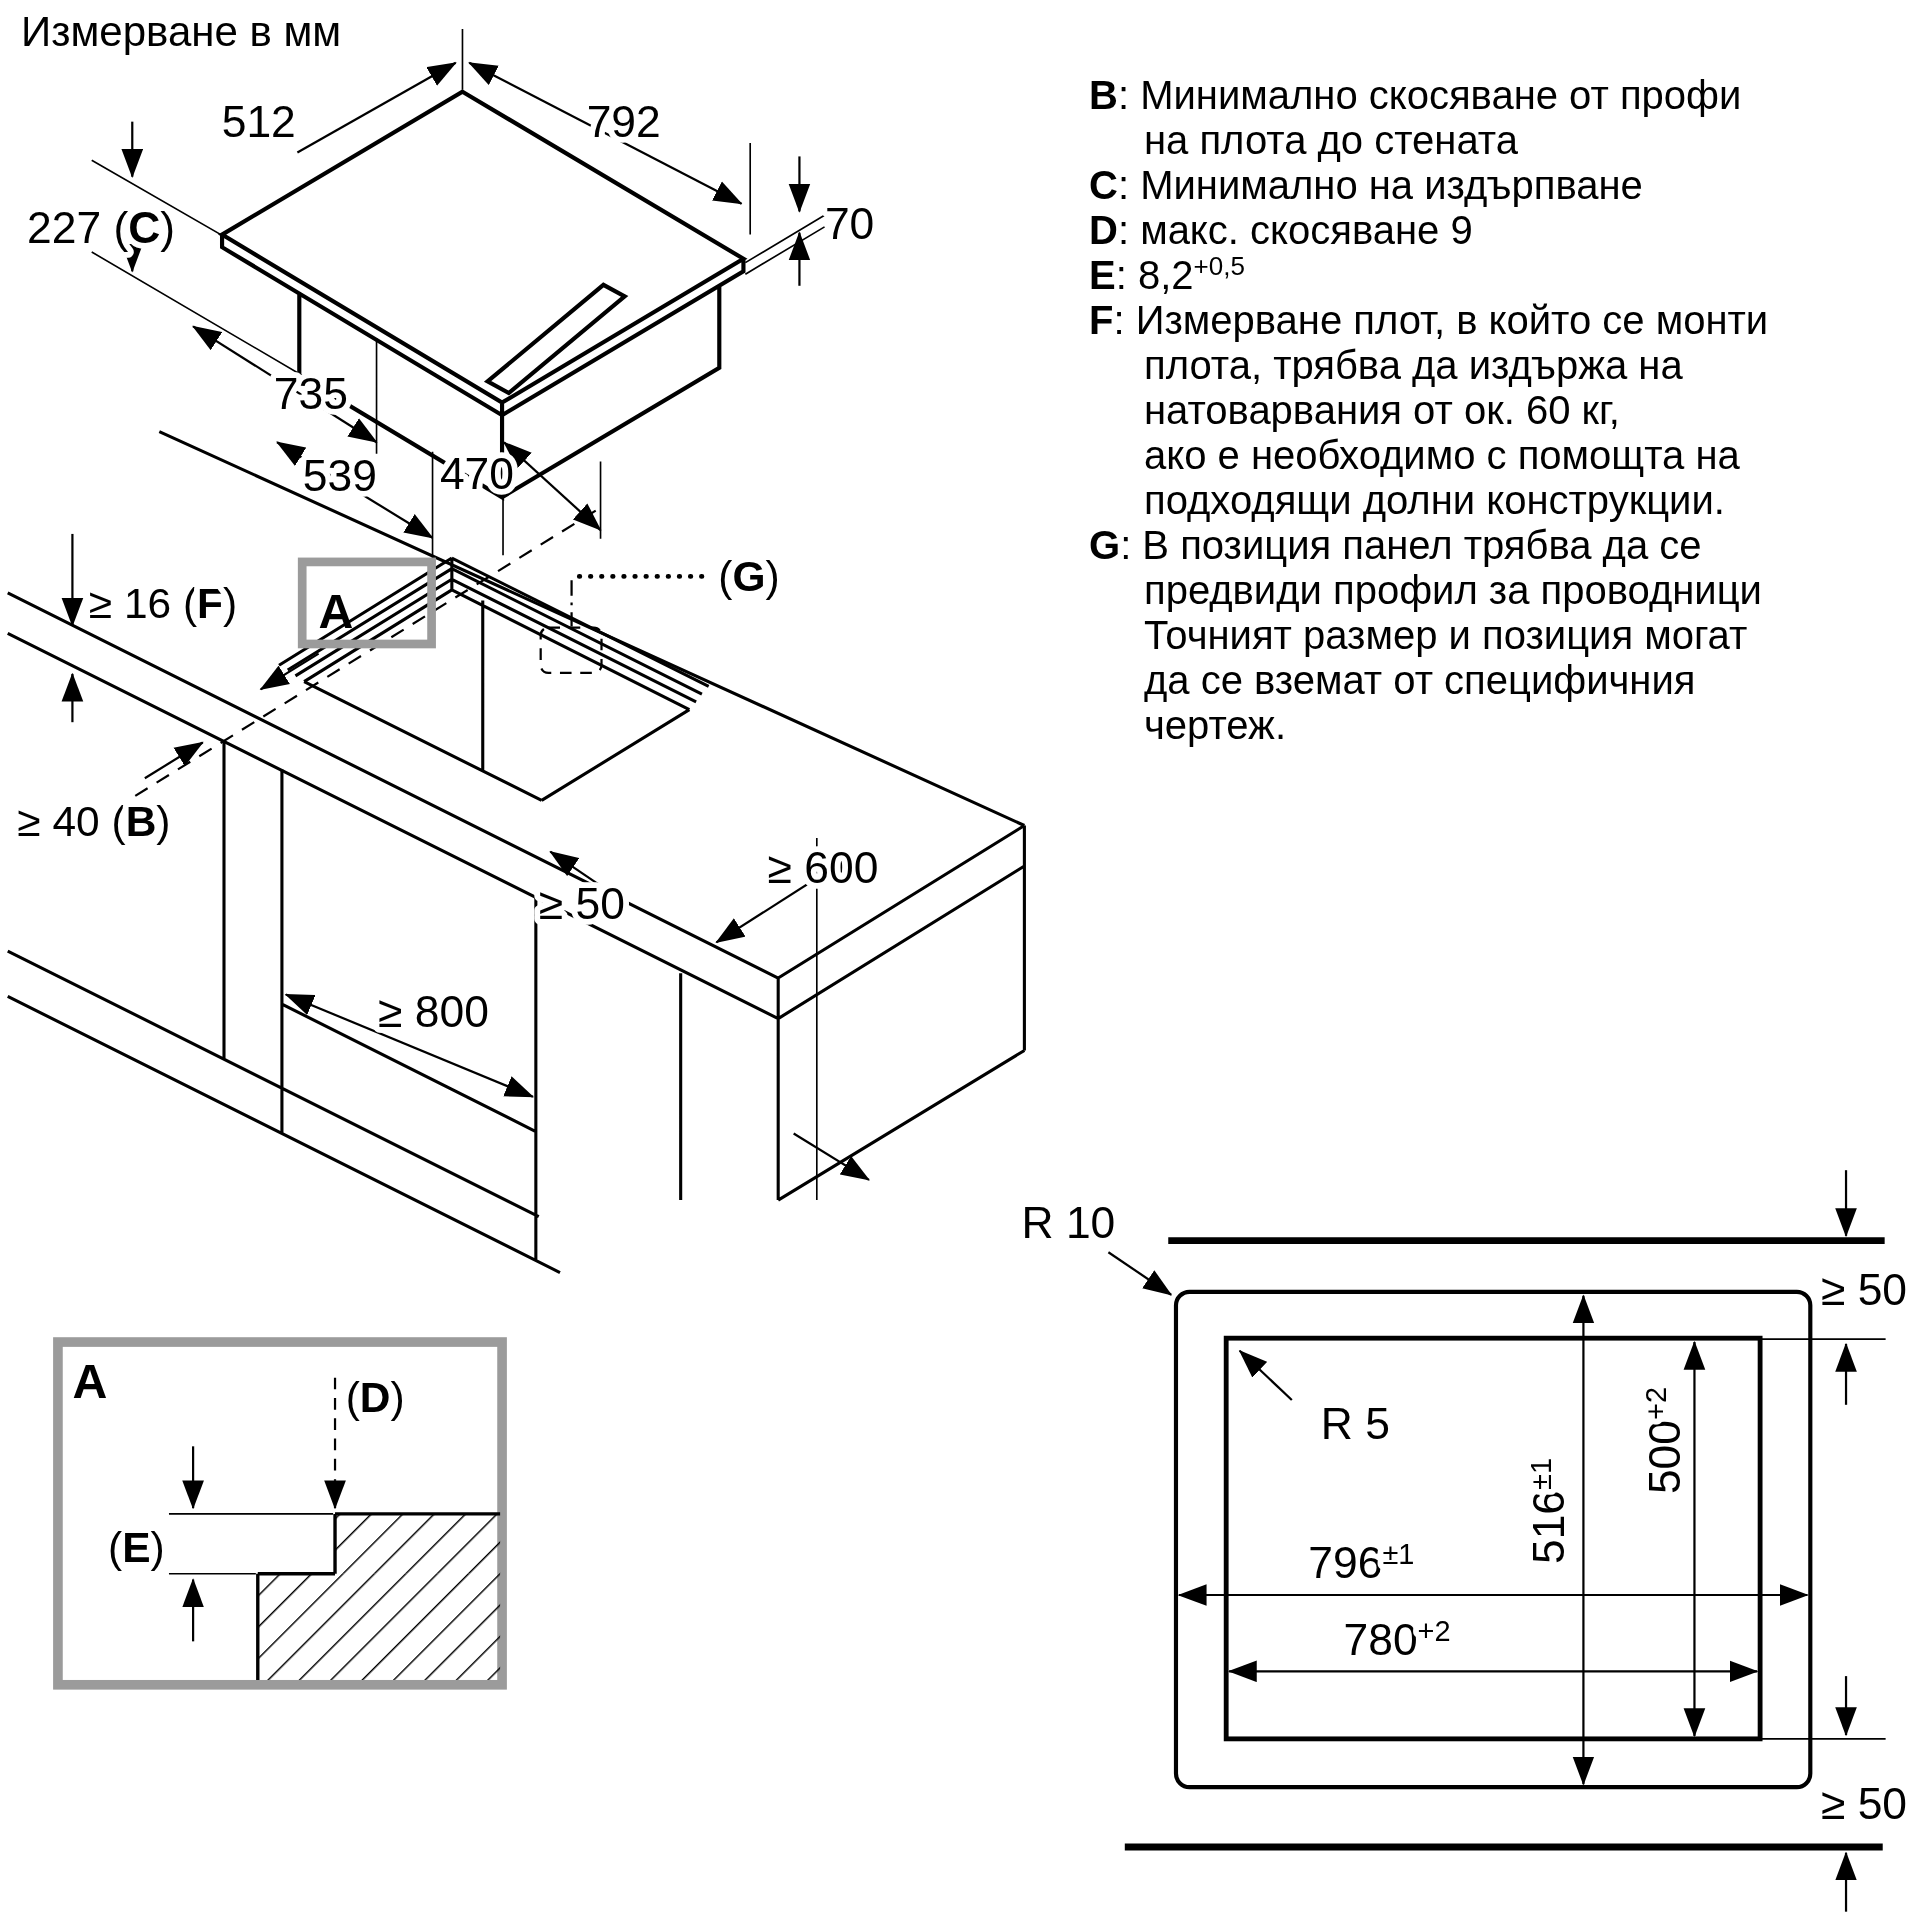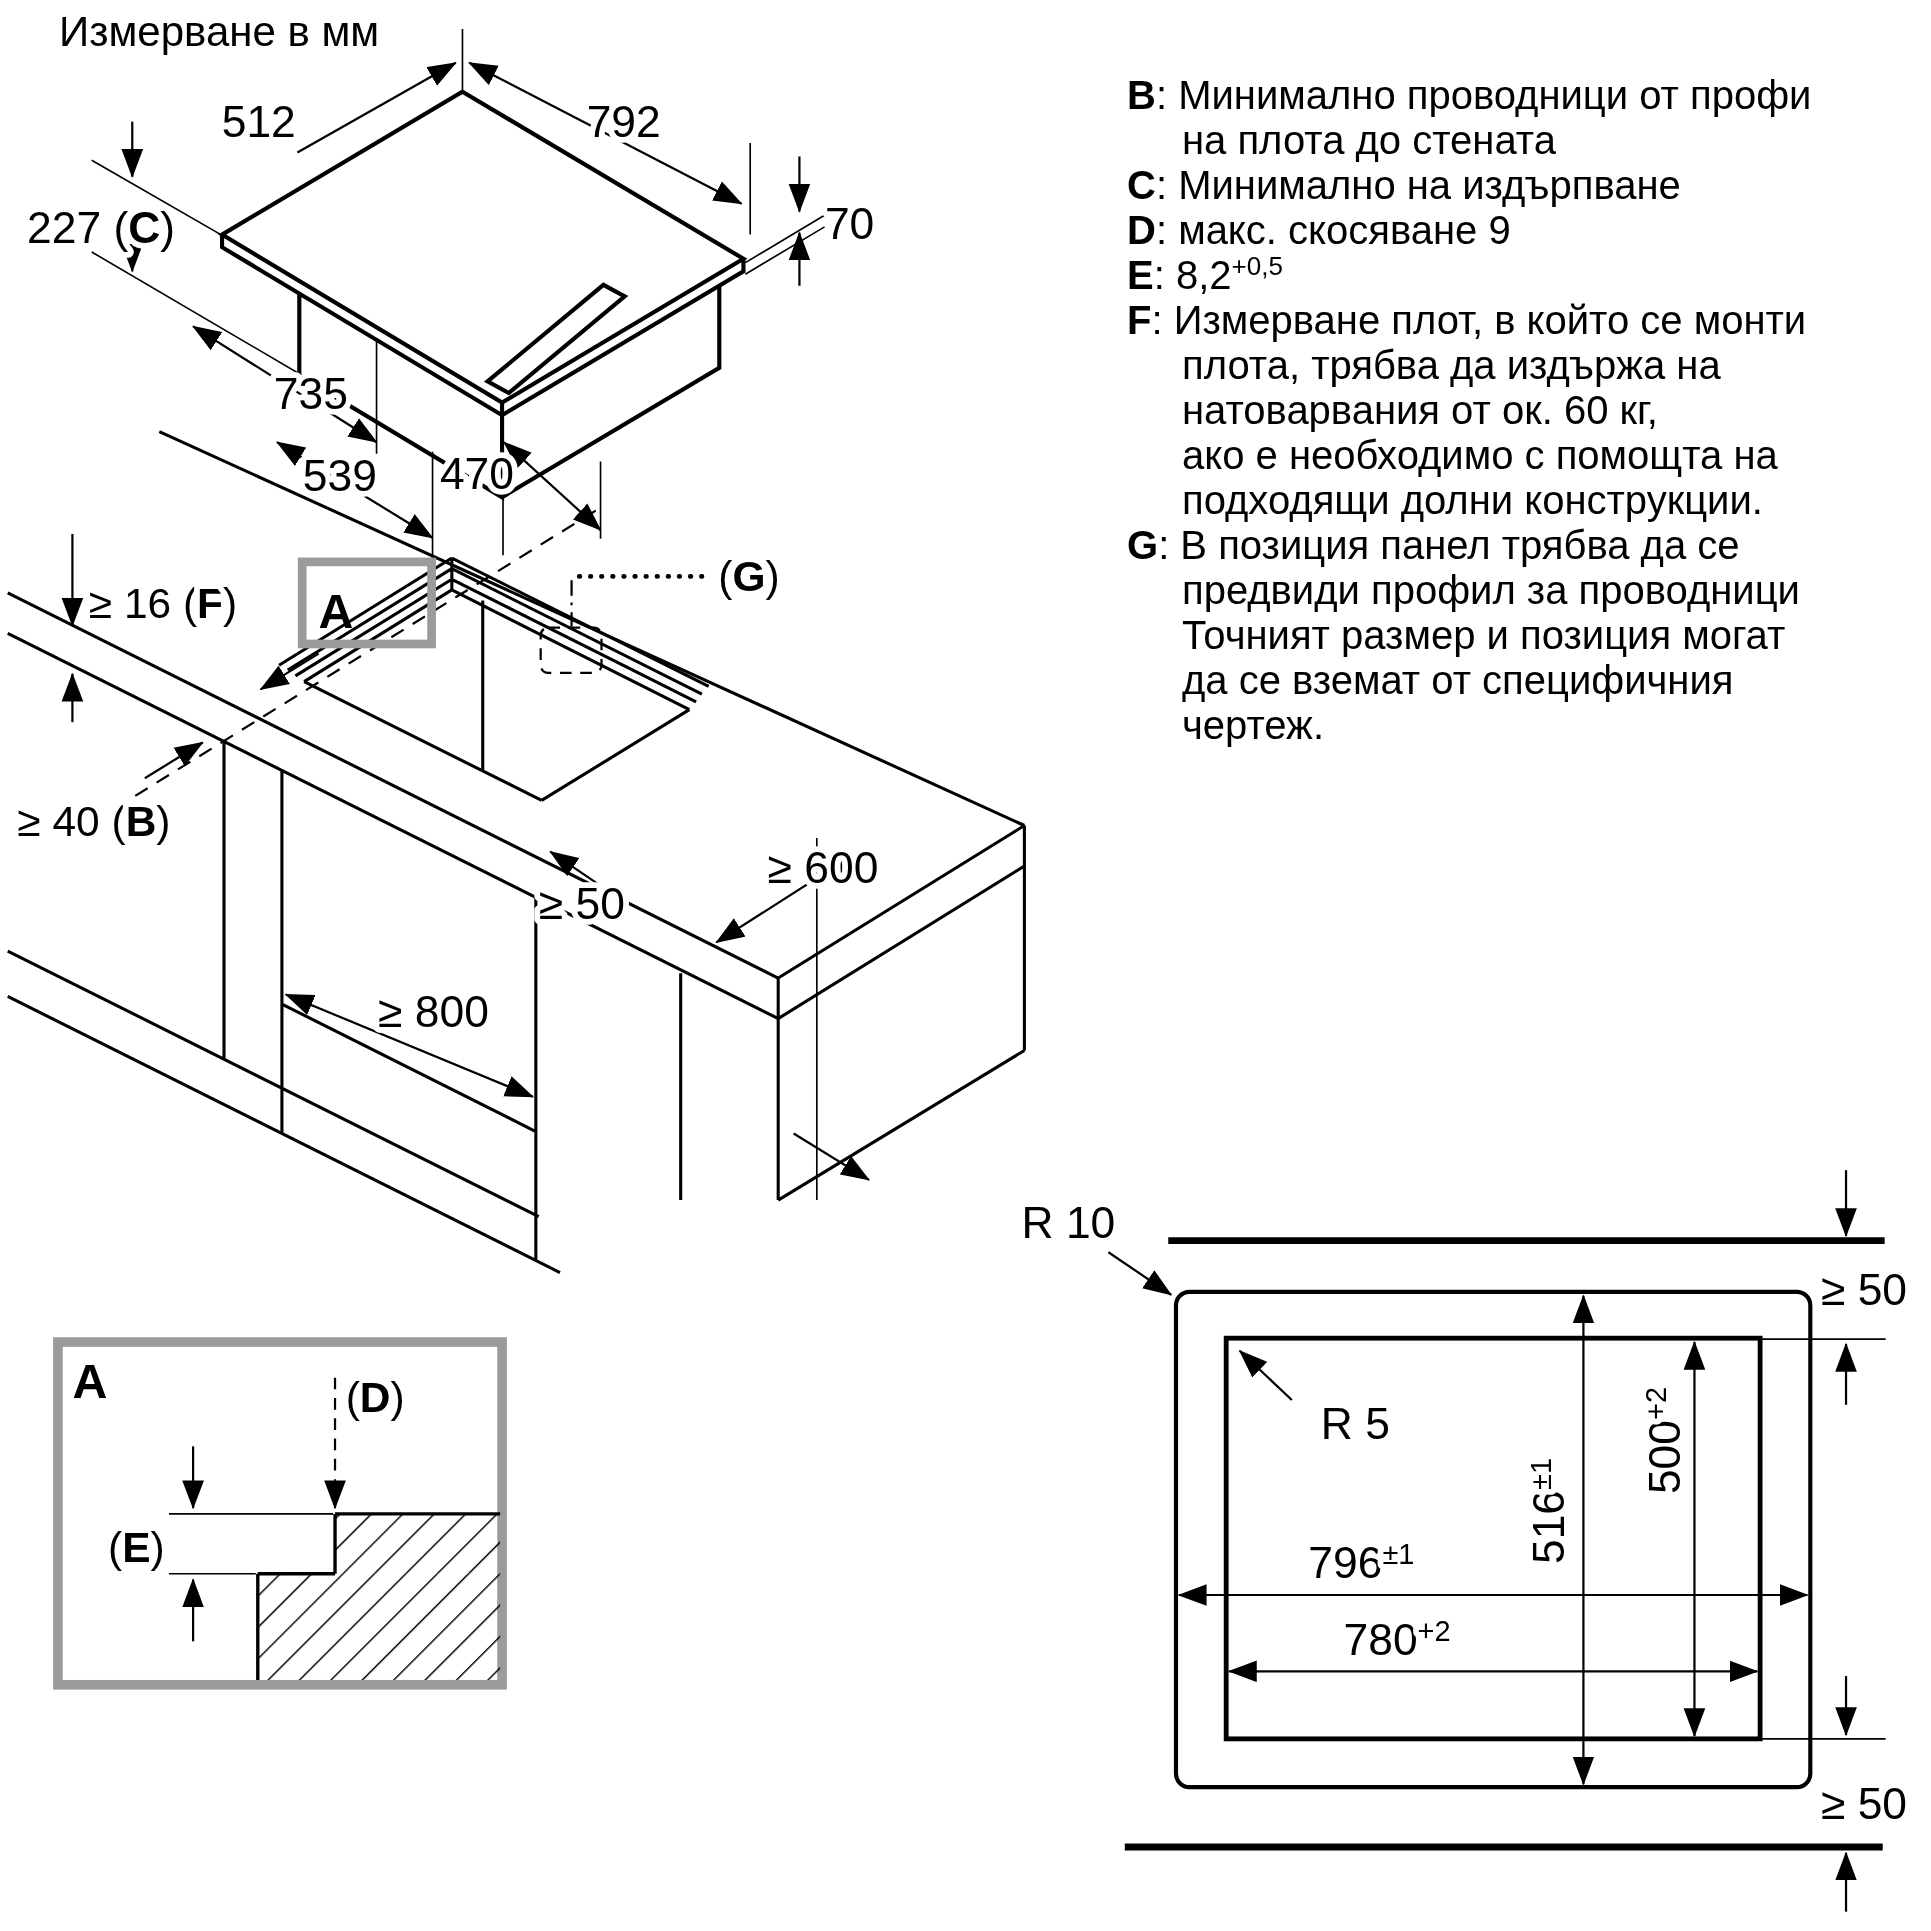--- a/index.html
+++ b/index.html
@@ -1,18 +1,18 @@
 <!DOCTYPE html>
 <html><head>
 <meta charset="utf-8">
 <style>
   html,body{margin:0;padding:0;background:#fff;}
   body{width:1931px;height:1931px;position:relative;overflow:hidden;
        font-family:"Liberation Sans",sans-serif;color:#000;}
-  .abs{position:absolute;margin-left:38px;}
+  .abs{position:absolute;}
   #title{left:21px;top:7.7px;font-size:42px;}
   .legend{left:1089px;top:73px;width:869px;font-size:40px;line-height:45px;}
   .lg-key{font-weight:700;}
   .lg-cont{padding-left:55px;}
   .lg-sup{font-size:26px;vertical-align:super;line-height:0;text-align:right;}
   svg{position:absolute;left:0;top:0;}
   .ln{stroke:#000;fill:none;}
   .w1{stroke-width:1.7;}
   .w2{stroke-width:2.3;}
   .w3{stroke-width:3.2;}
@@ -157,21 +157,21 @@
     <text class="dtx halo" x="1410" y="1634" text-anchor="middle"><tspan>796</tspan><tspan class="svgsup" dy="-14">±1</tspan></text>
     <text class="dtx halo" x="1447" y="1714" text-anchor="middle"><tspan>780</tspan><tspan class="svgsup" dy="-14">+2</tspan></text>
     <text class="dtx" x="1886" y="1352">≥ 50</text>
     <text class="dtx" x="1886" y="1884">≥ 50</text>
   </g>
 </svg>
 
 <div id="title" class="abs">Измерване в мм</div>
 
 <div class="legend abs">
-  <div><span class="lg-key">B</span><span>: </span><span>Минимално проводници от профи</span></div>
+  <div><span class="lg-key">B</span><span>: </span><span>Минимално скосяване от профи</span></div>
   <div class="lg-cont">на плота до стената</div>
   <div><span class="lg-key">C</span><span>: </span><span>Минимално на издърпване</span></div>
   <div><span class="lg-key">D</span><span>: </span><span>макс. скосяване 9</span></div>
   <div><span class="lg-key">E</span><span>: </span><span>8,2</span><sup class="lg-sup">+0,5</sup></div>
   <div><span class="lg-key">F</span><span>: </span><span>Измерване плот, в който се монти</span></div>
   <div class="lg-cont">плота, трябва да издържа на</div>
   <div class="lg-cont">натоварвания от ок. 60 кг,</div>
   <div class="lg-cont">ако е необходимо с помощта на</div>
   <div class="lg-cont">подходящи долни конструкции.</div>
   <div><span class="lg-key">G</span><span>: </span><span>В позиция панел трябва да се</span></div>

